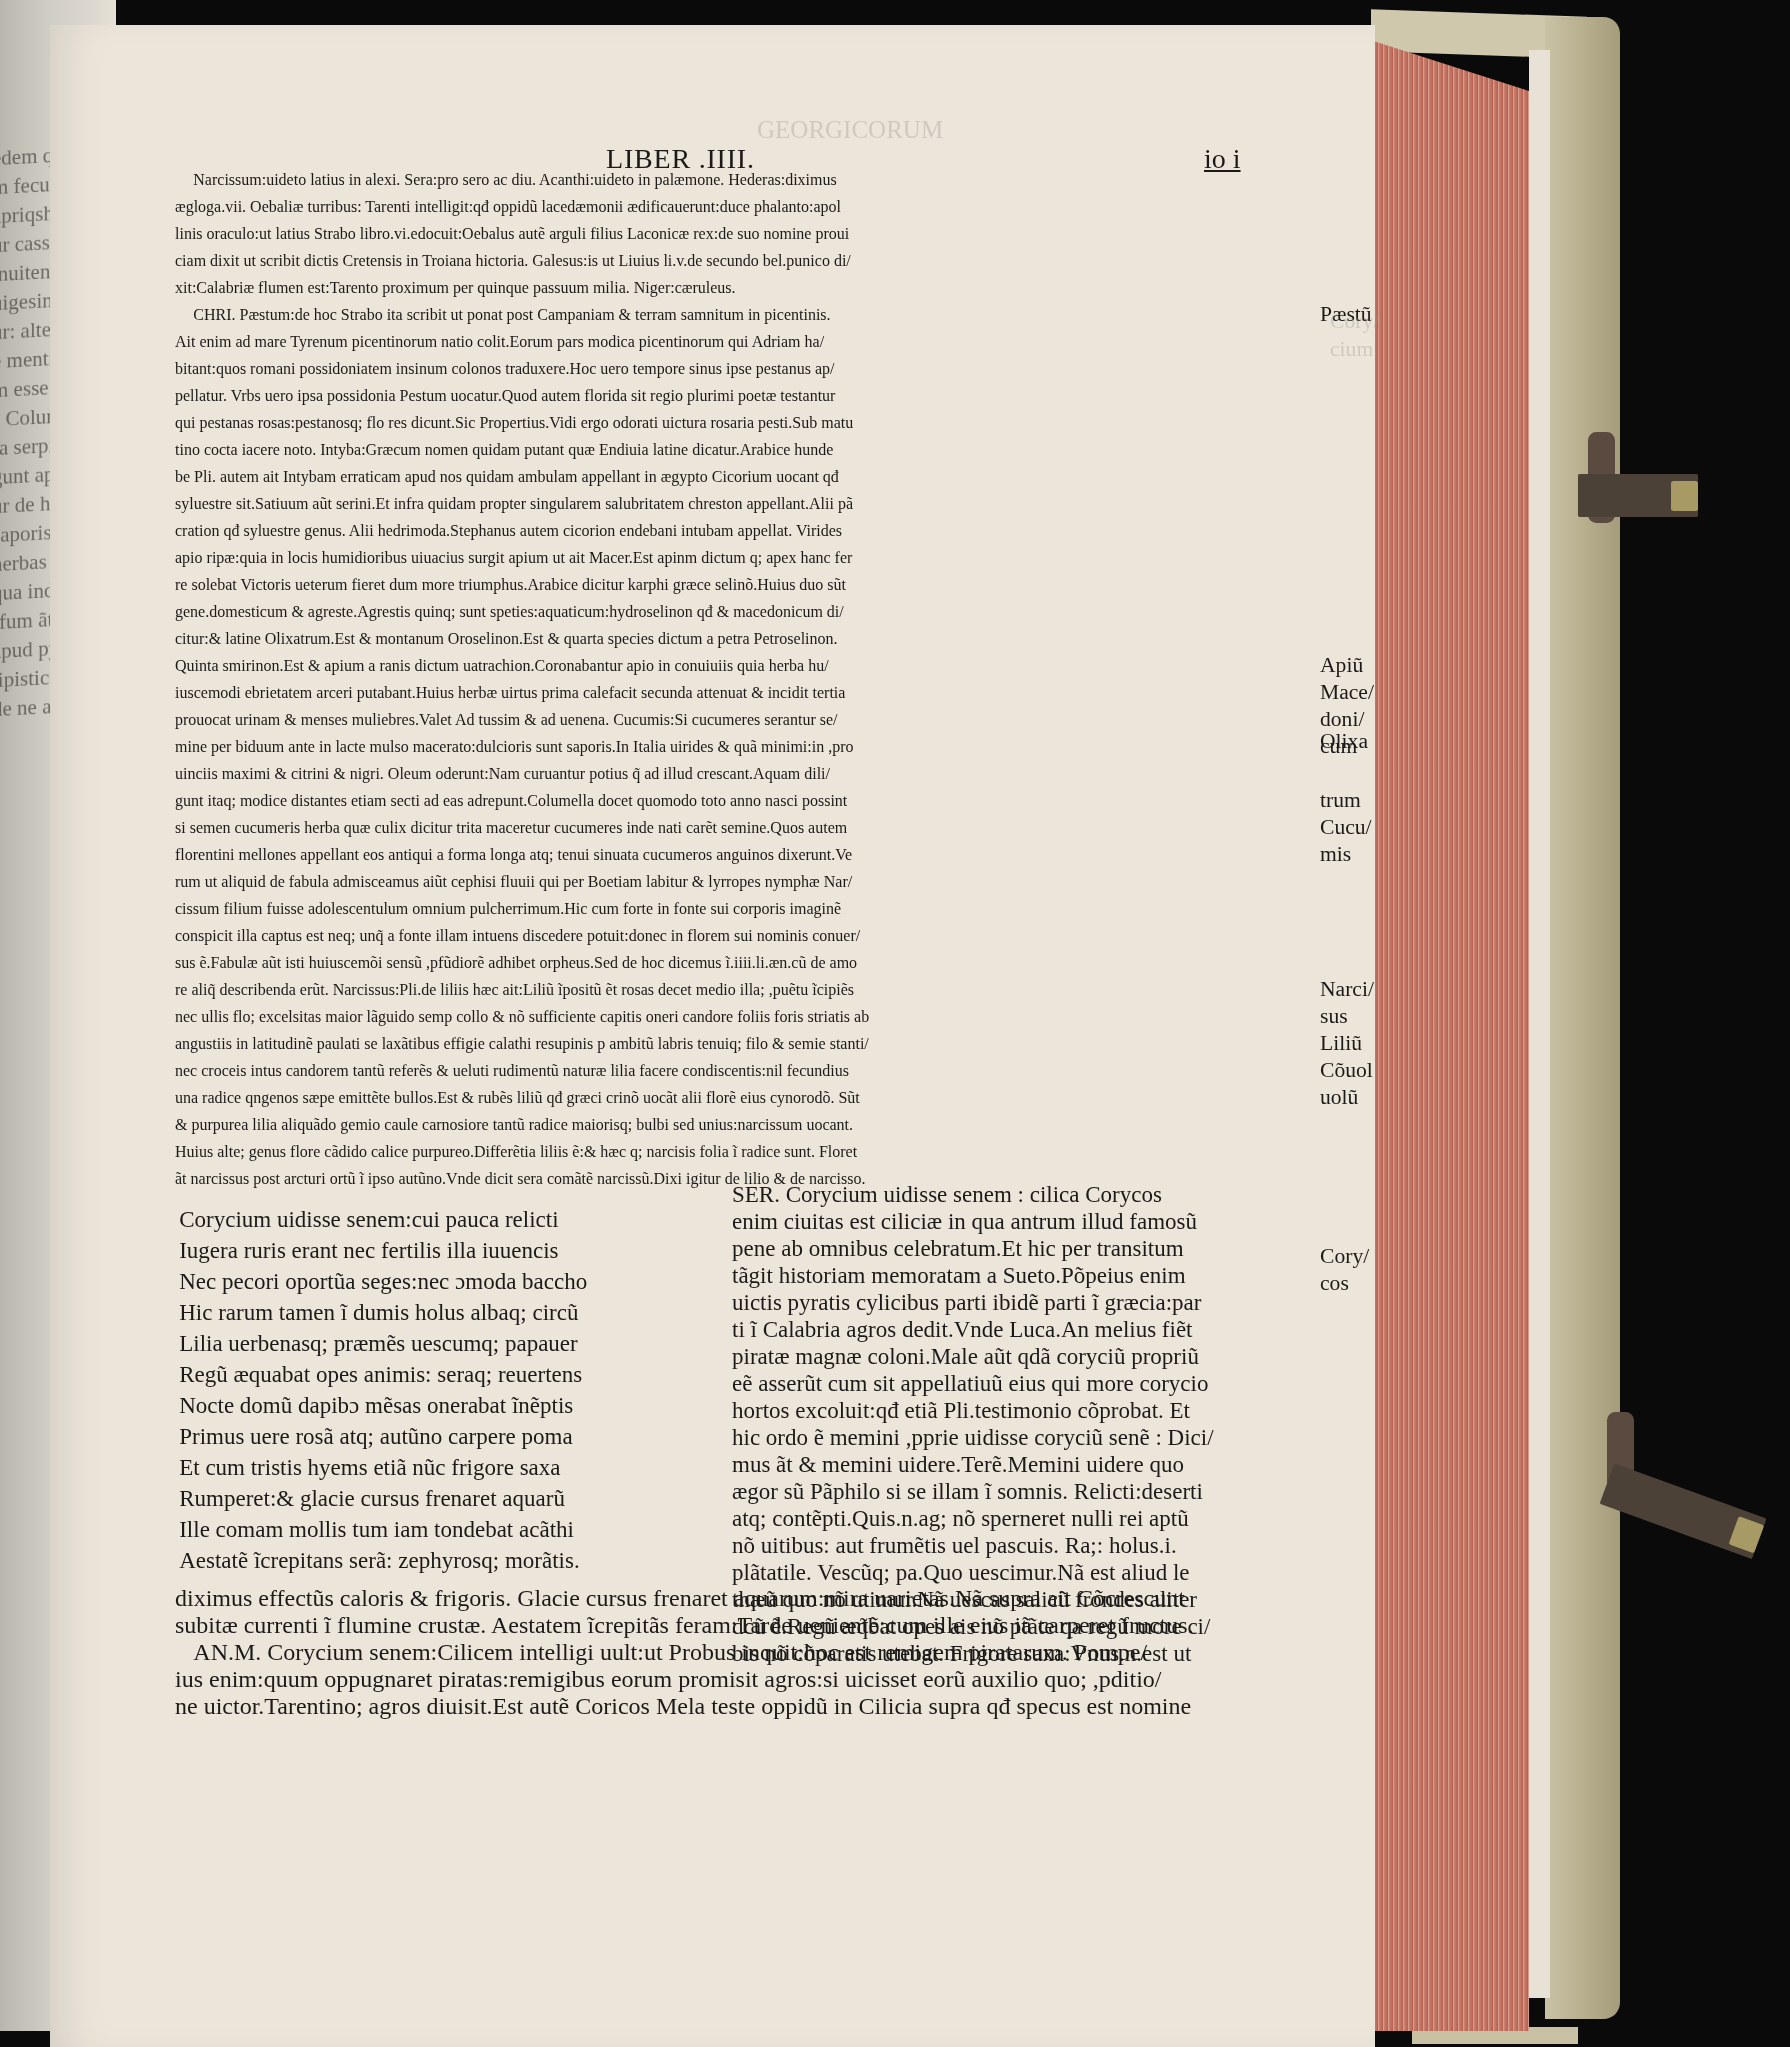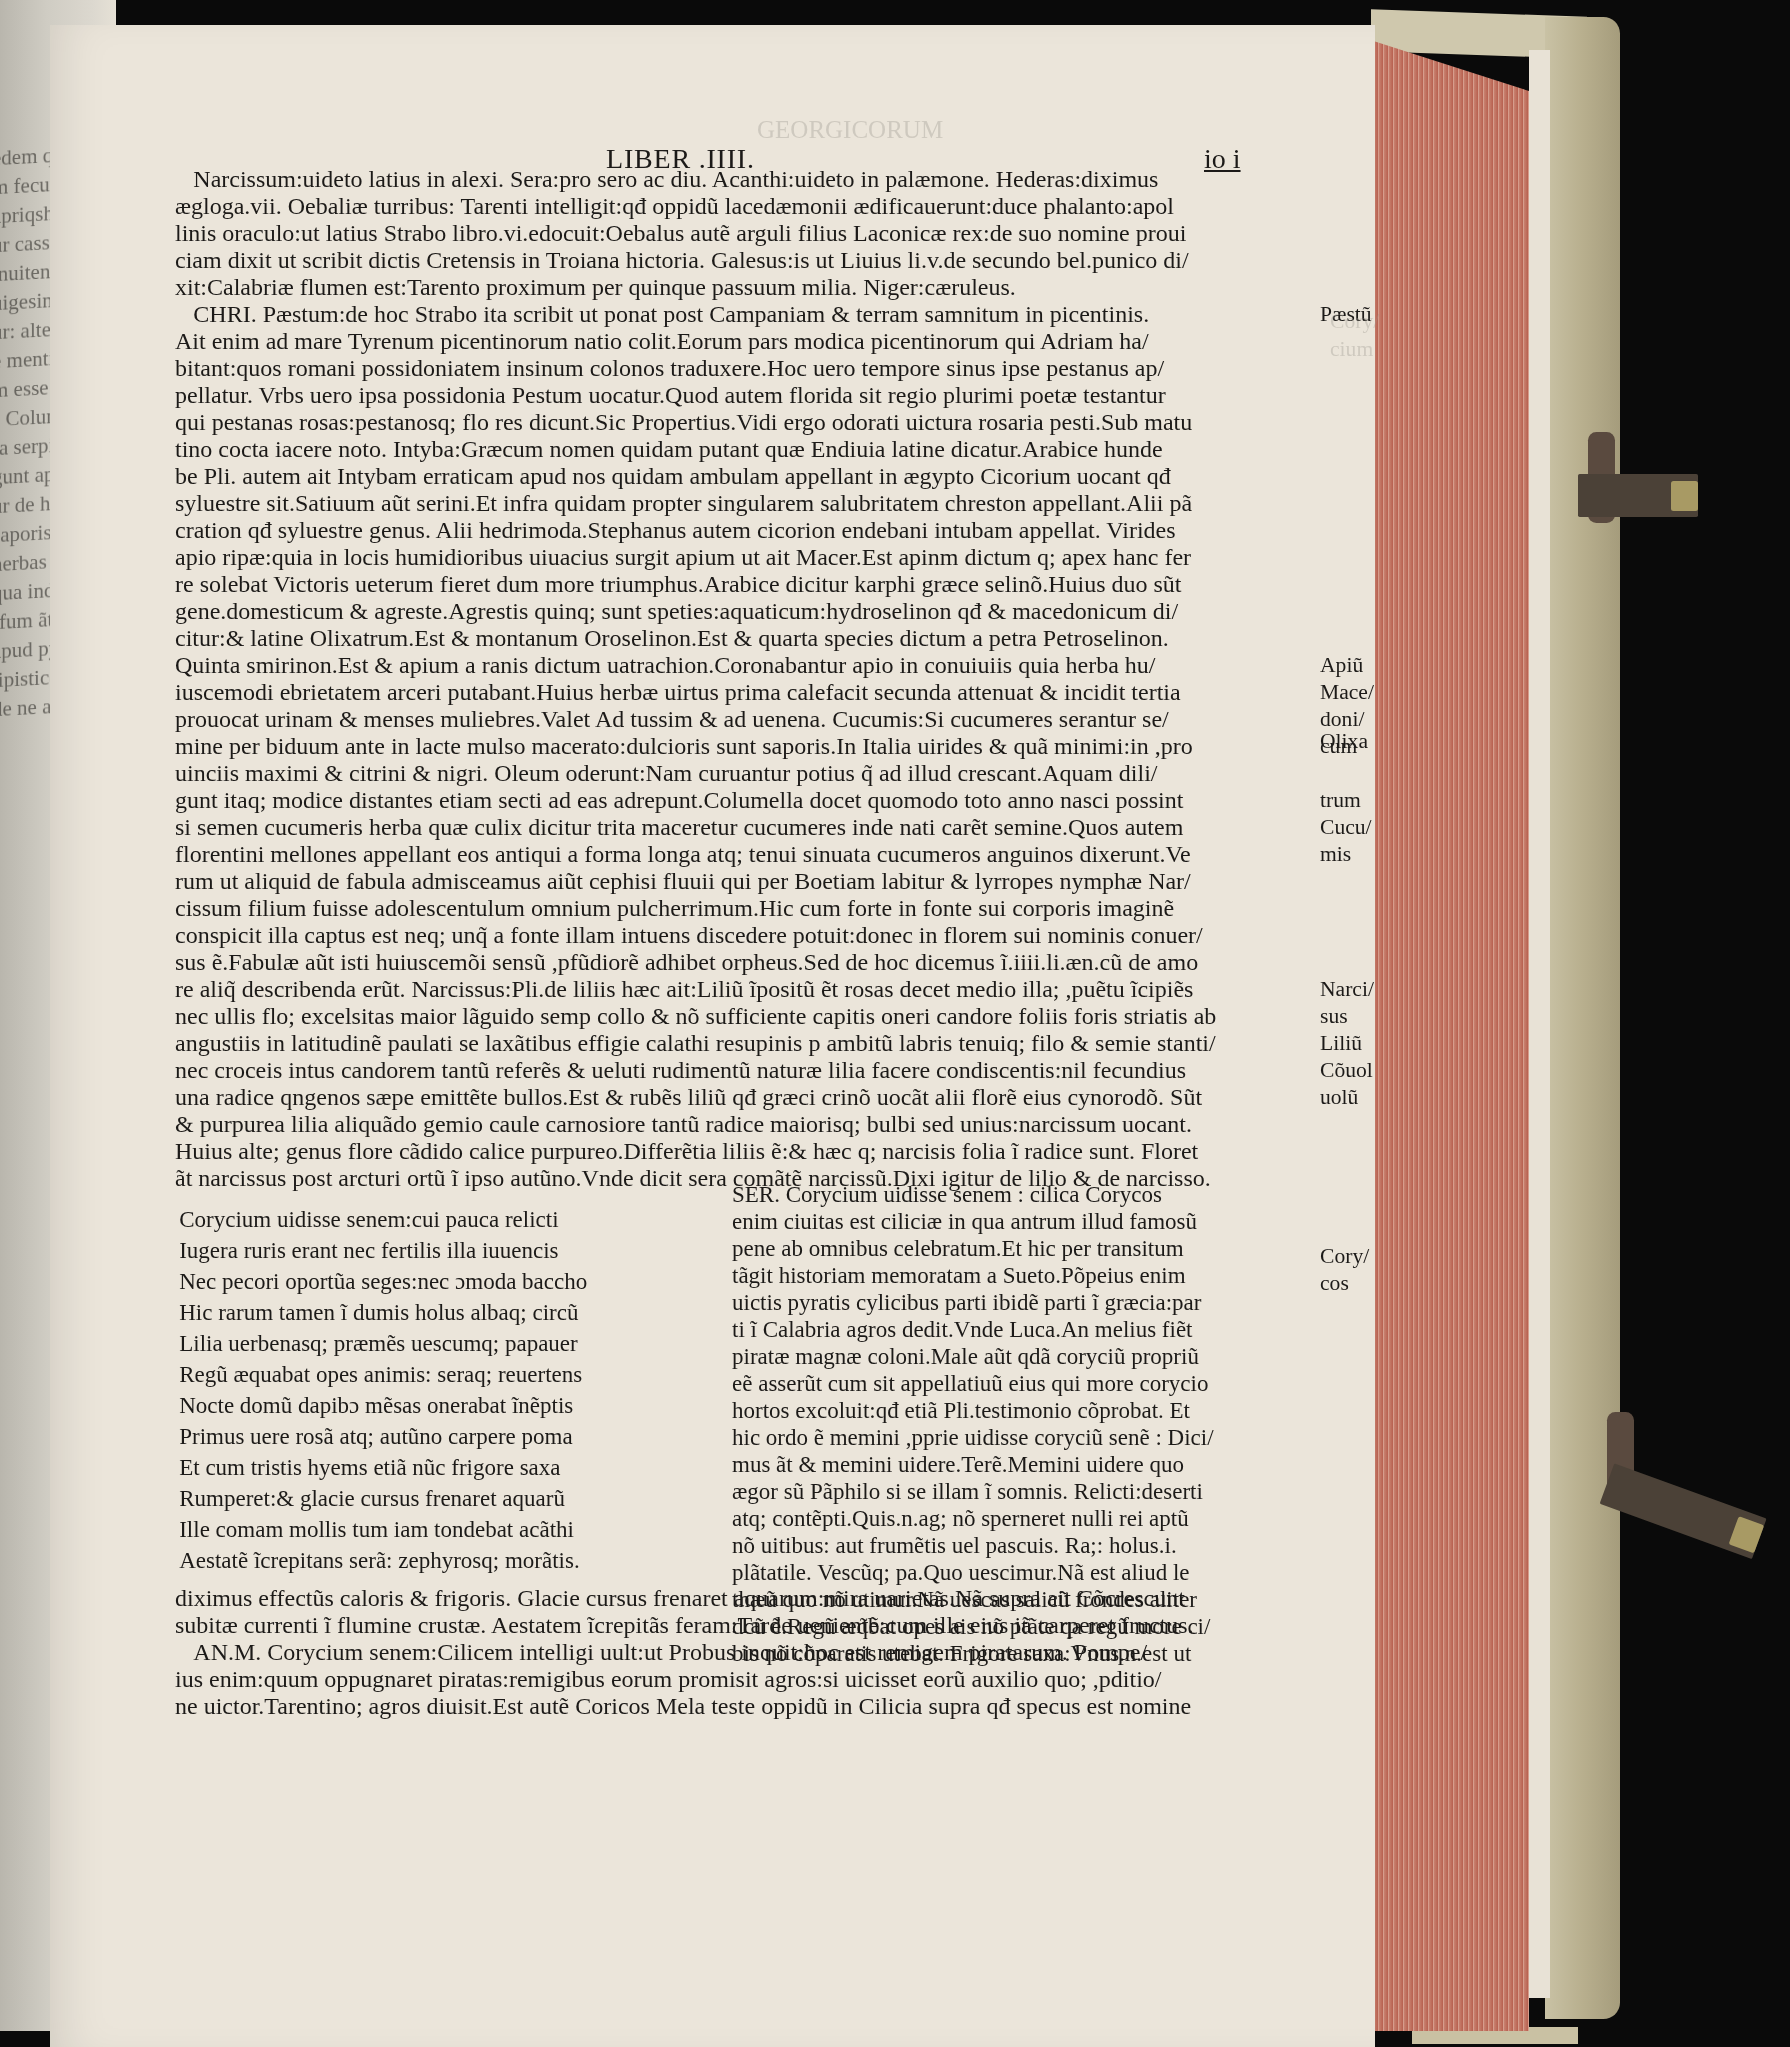--- a/index.html
+++ b/index.html
@@ -38,21 +38,21 @@
     color: #1c1a18;
   }
   .head {
     position: absolute; top: 16.6px; left: 16px; width: 1097px; height: 42px;
     font-size: 28px;
   }
   .head .running { position: absolute; left: 415px; top: 10px; letter-spacing: 0.8px; }
   .head .folio { position: absolute; left: 1013px; top: 10px; text-decoration: underline; }
   .body-text {
     position: absolute; top: 50px; left: 0; width: 1097px;
-    font-size: 24px; line-height: 27px;
+    font-size: 16px; line-height: 27px;
   }
   .line { white-space: nowrap; display: block; height: 27px; }
   .line.indent { padding-left: 18.3px; }
   .margin-notes {
     position: absolute; left: 1145px; font-size: 21.6px; line-height: 27px;
   }
   .margin-notes .mn { display: block; white-space: nowrap; }
   .verse {
     position: absolute; left: 4.2px; top: 1088px; width: 548px;
     font-size: 23px; line-height: 31px;

